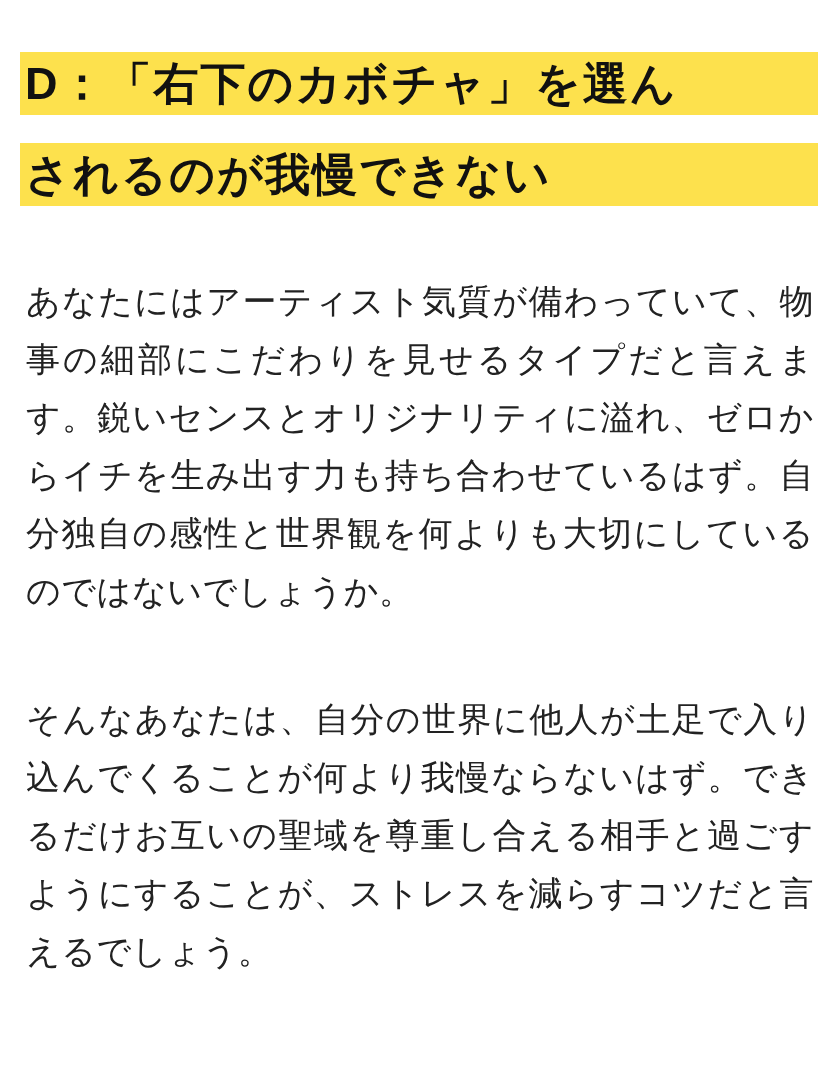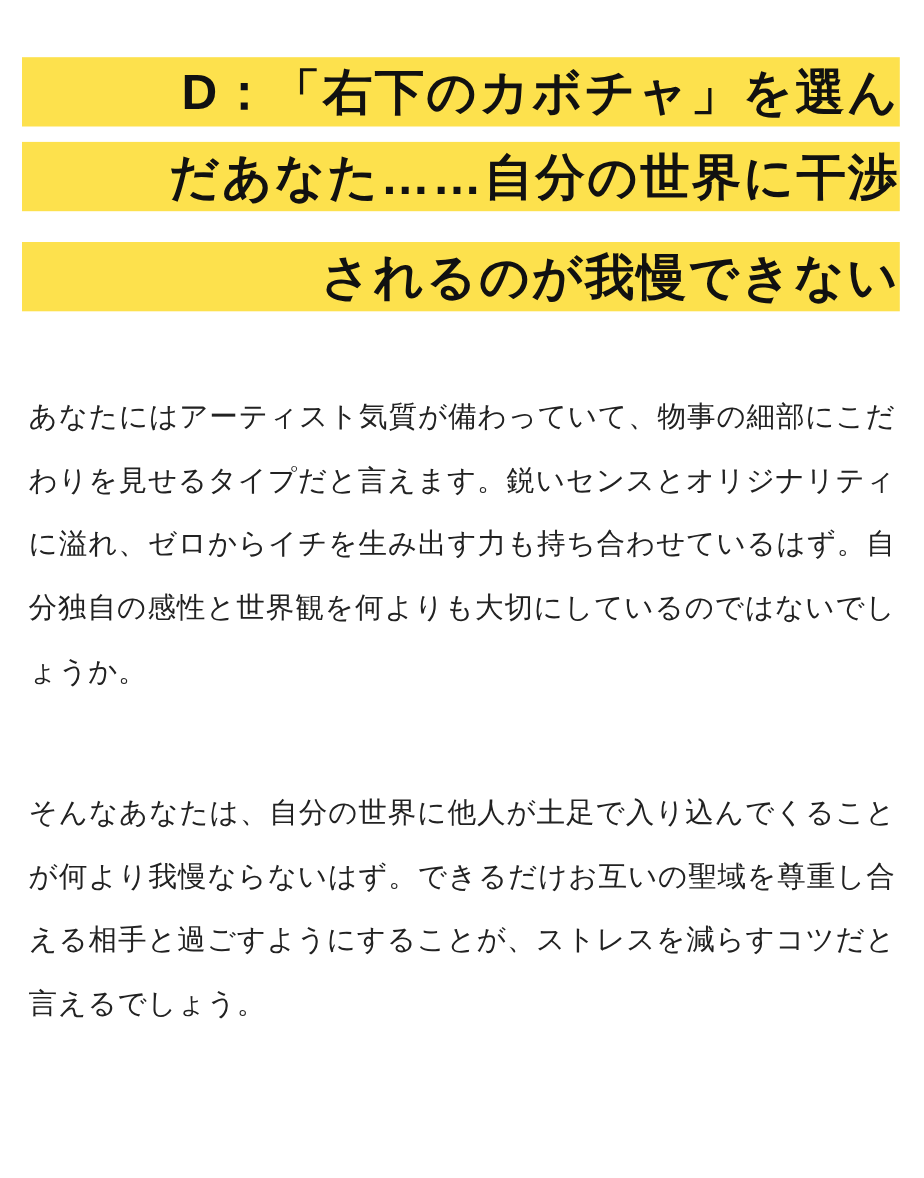--- a/index.html
+++ b/index.html
@@ -34,41 +34,39 @@
   }
   .heading-line {
     display: block;
     background: var(--highlight);
     height: 63px;
     line-height: 64px;
     margin-bottom: 14px;
     padding-left: 5px;
     white-space: nowrap;
     overflow: hidden;
-    text-align: right;
   }
   .heading-line:last-child { margin-bottom: 0; margin-top: 28px; }
   .body-para {
     margin: 66px 4px 0 6px;
-    font-size: 26px;
+    font-size: 34px;
     line-height: 58px;
     letter-spacing: 0.5px;
     color: var(--body-text);
     text-align: justify;
     text-justify: inter-ideograph;
     word-break: break-all;
   }
   .body-para + .body-para { margin-top: 70px; }
 </style>
 </head>
 <body>
 
 <div class="page">
   <h2 class="heading">
     <span class="heading-line">D：「右下のカボチャ」を選ん</span>
-    <span class="heading-line">だあなた……自分の世界に干渉</span>
     <span class="heading-line">されるのが我慢できない</span>
   </h2>
 
   <p class="body-para">あなたにはアーティスト気質が備わっていて、物事の細部にこだわりを見せるタイプだと言えます。鋭いセンスとオリジナリティに溢れ、ゼロからイチを生み出す力も持ち合わせているはず。自分独自の感性と世界観を何よりも大切にしているのではないでしょうか。</p>
 
   <p class="body-para">そんなあなたは、自分の世界に他人が土足で入り込んでくることが何より我慢ならないはず。できるだけお互いの聖域を尊重し合える相手と過ごすようにすることが、ストレスを減らすコツだと言えるでしょう。</p>
 </div>
 
 </body></html>

